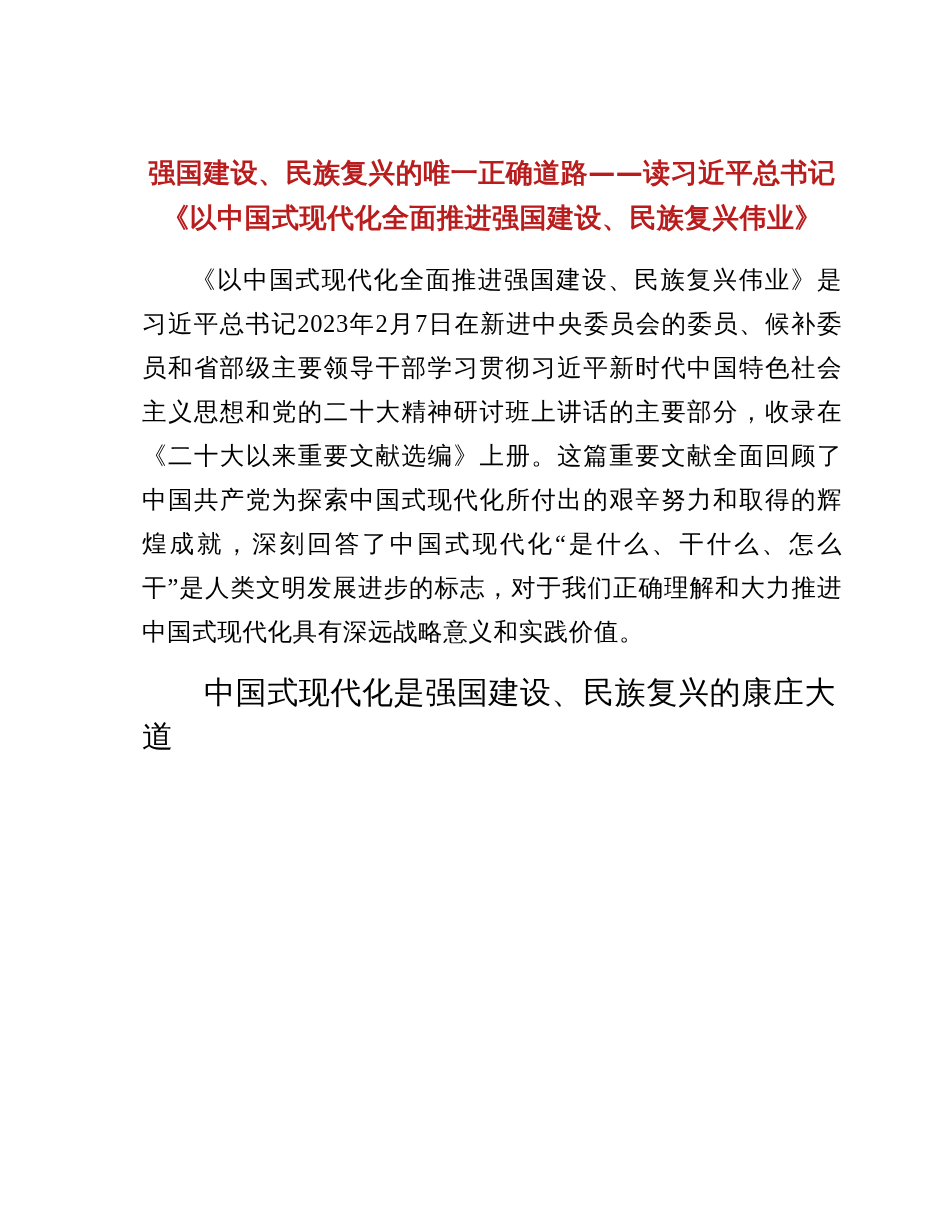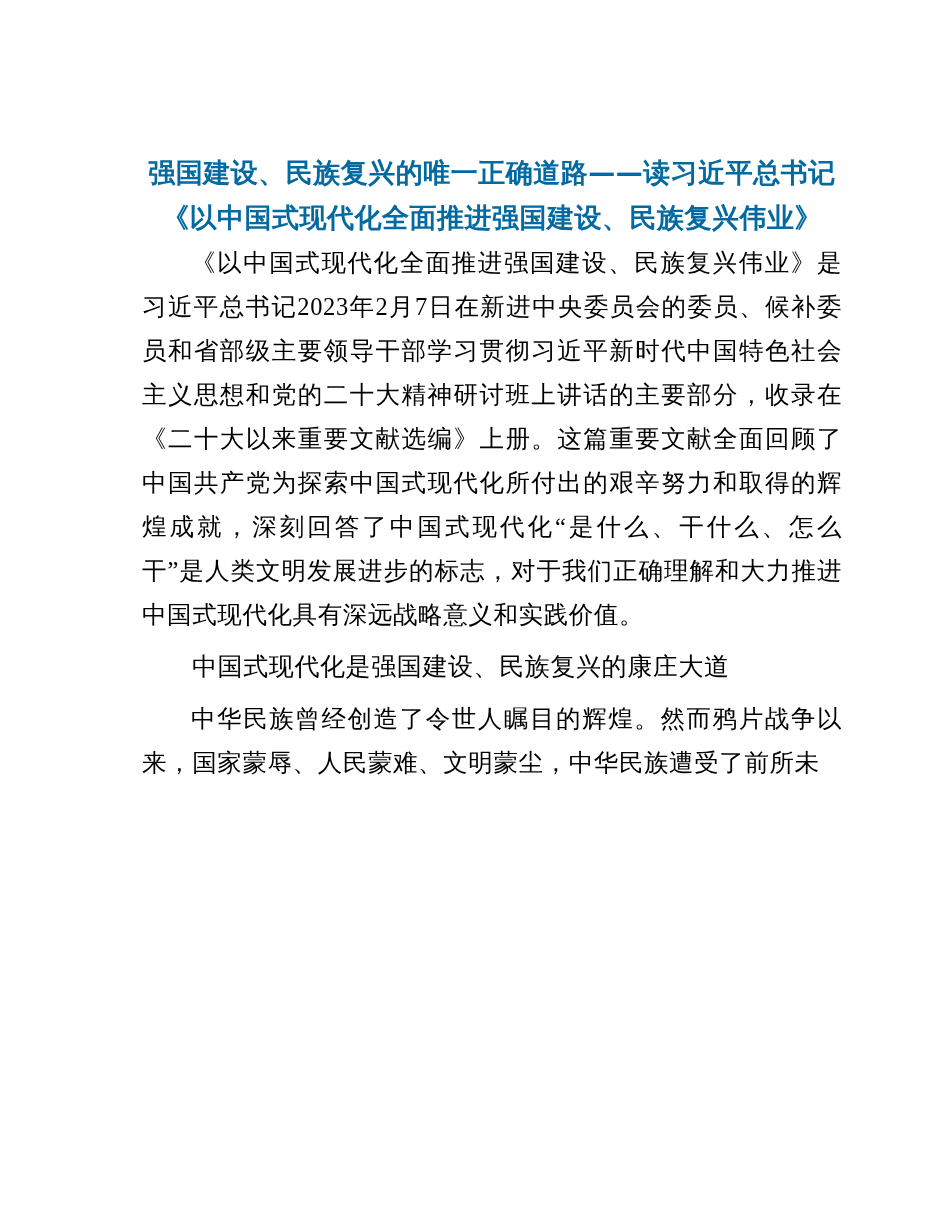--- a/index.html
+++ b/index.html
@@ -21,43 +21,43 @@
     box-sizing: border-box;
     padding: 150px 108px 40px 142px;
   }
   .doc-title {
     font-family: "DejaVu Sans", "Liberation Sans", sans-serif;
     font-weight: bold;
     font-size: 27px;
     line-height: 45px;
     text-align: center;
     letter-spacing: 0.5px;
-    margin: 0 0 1px 0;
-    color: #0369a1;
+    margin: 0 0 18px 0;
+    color: #b91c1c;
   }
   .para {
     font-family: "Liberation Serif", "DejaVu Serif", serif;
     font-size: 24.5px;
     line-height: 44px;
     text-align: justify;
     text-justify: inter-ideograph;
     margin: 0 0 2px 0;
     text-indent: 2em;
     letter-spacing: 0.6px;
   }
   .para.last {
     margin-bottom: 0;
   }
   .subhead {
-    font-family: Liberation Serif, serif;
-    font-size: 25px;
+    font-family: Liberation Mono, monospace;
+    font-size: 31px;
     line-height: 44px;
     text-indent: 2em;
     letter-spacing: 0.6px;
-    margin: 0 0 2px 0;
+    margin: 11px 0 2px 0;
   }
   .spacer {
     height: 6px;
   }
 </style>
 </head>
 <body>
 
 <div class="page">
 
@@ -65,15 +65,14 @@
 
   <p class="para">《以中国式现代化全面推进强国建设、民族复兴伟业》是习近平总书记2023年2月7日在新进中央委员会的委员、候补委员和省部级主要领导干部学习贯彻习近平新时代中国特色社会主义思想和党的二十大精神研讨班上讲话的主要部分，收录在《二十大以来重要文献选编》上册。这篇重要文献全面回顾了中国共产党为探索中国式现代化所付出的艰辛努力和取得的辉煌成就，深刻回答了中国式现代化“是什么、干什么、怎么干”是人类文明发展进步的标志，对于我们正确理解和大力推进中国式现代化具有深远战略意义和实践价值。</p>
 
   <div class="spacer"></div>
 
   <p class="subhead">中国式现代化是强国建设、民族复兴的康庄大道</p>
 
   <div class="spacer"></div>
 
 
-  <p class="para last">中华民族曾经创造了令世人瞩目的辉煌。然而鸦片战争以来，国家蒙辱、人民蒙难、文明蒙尘，中华民族遭受了前所未</p>
 
 </div>
 
 </body></html>

